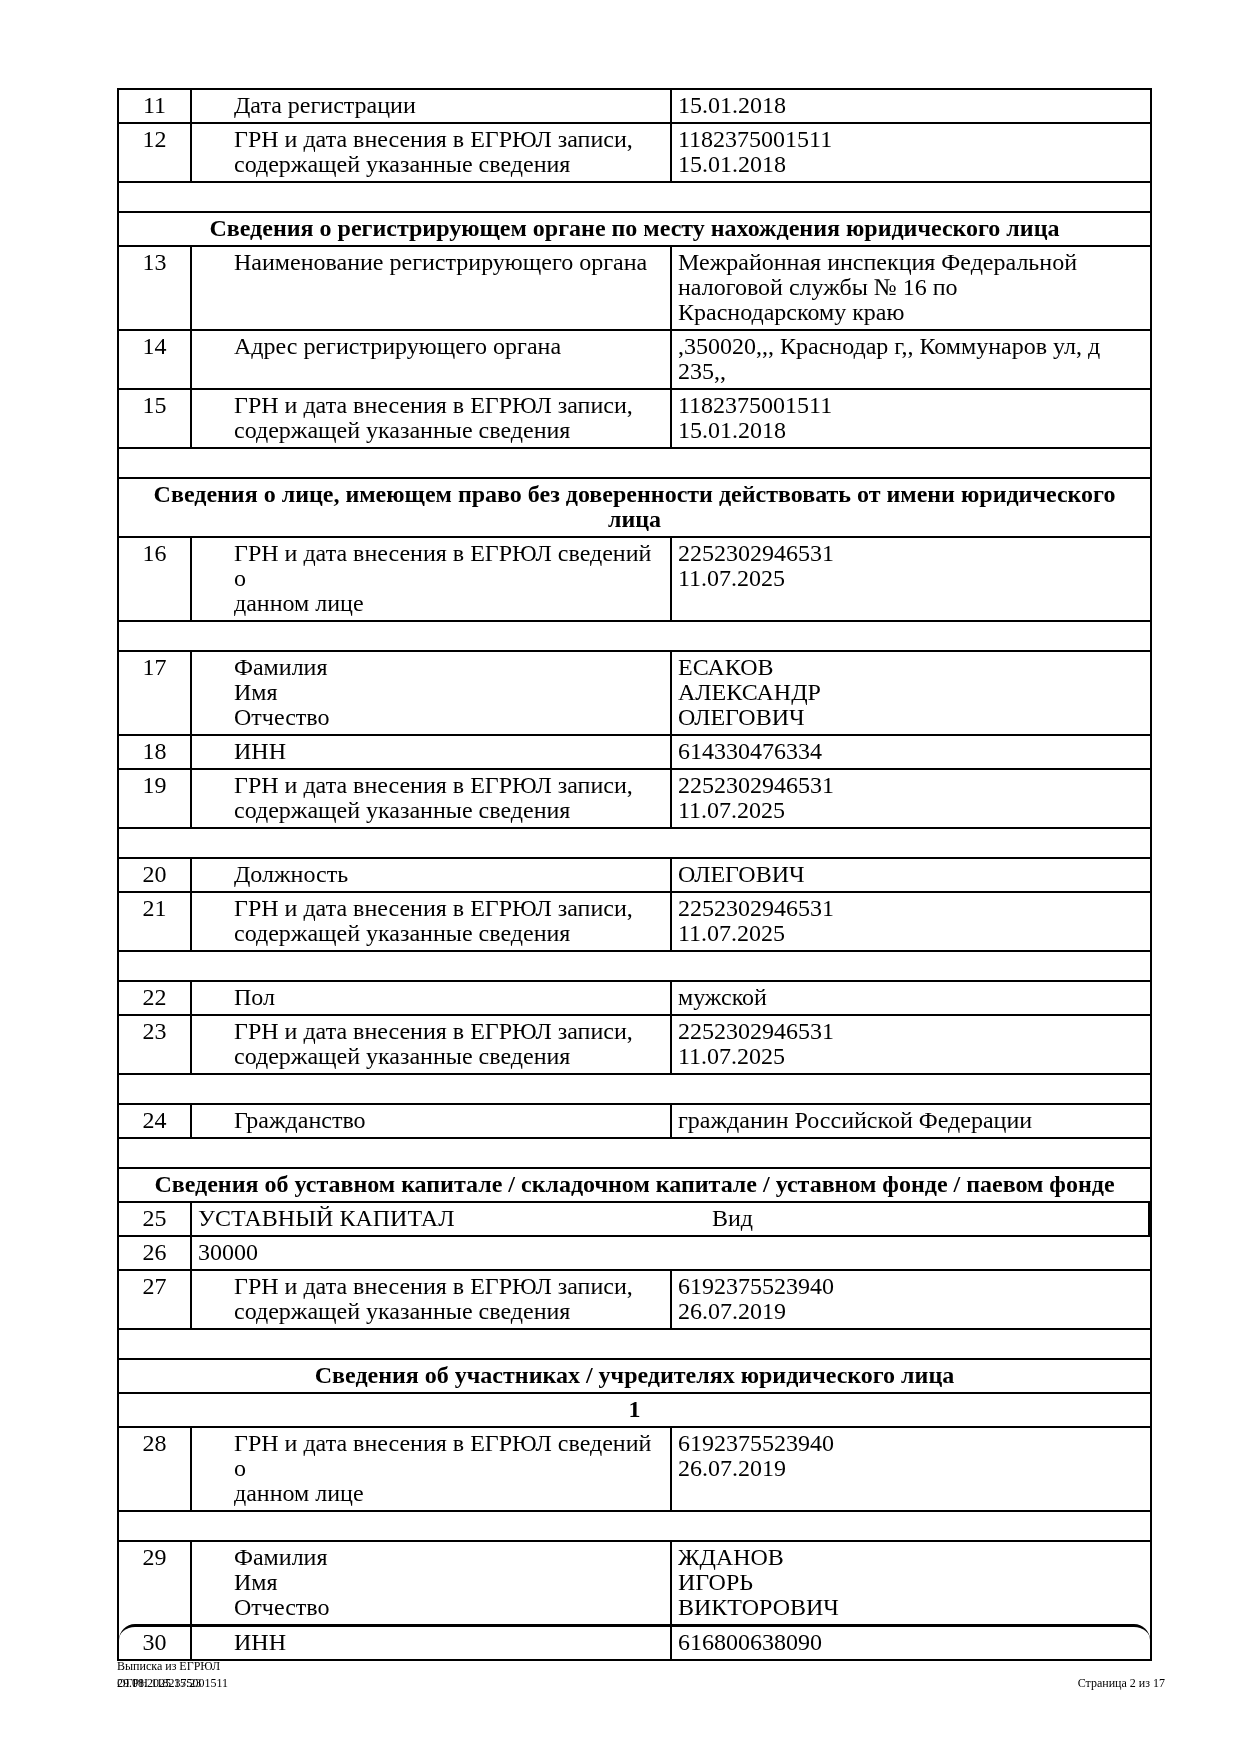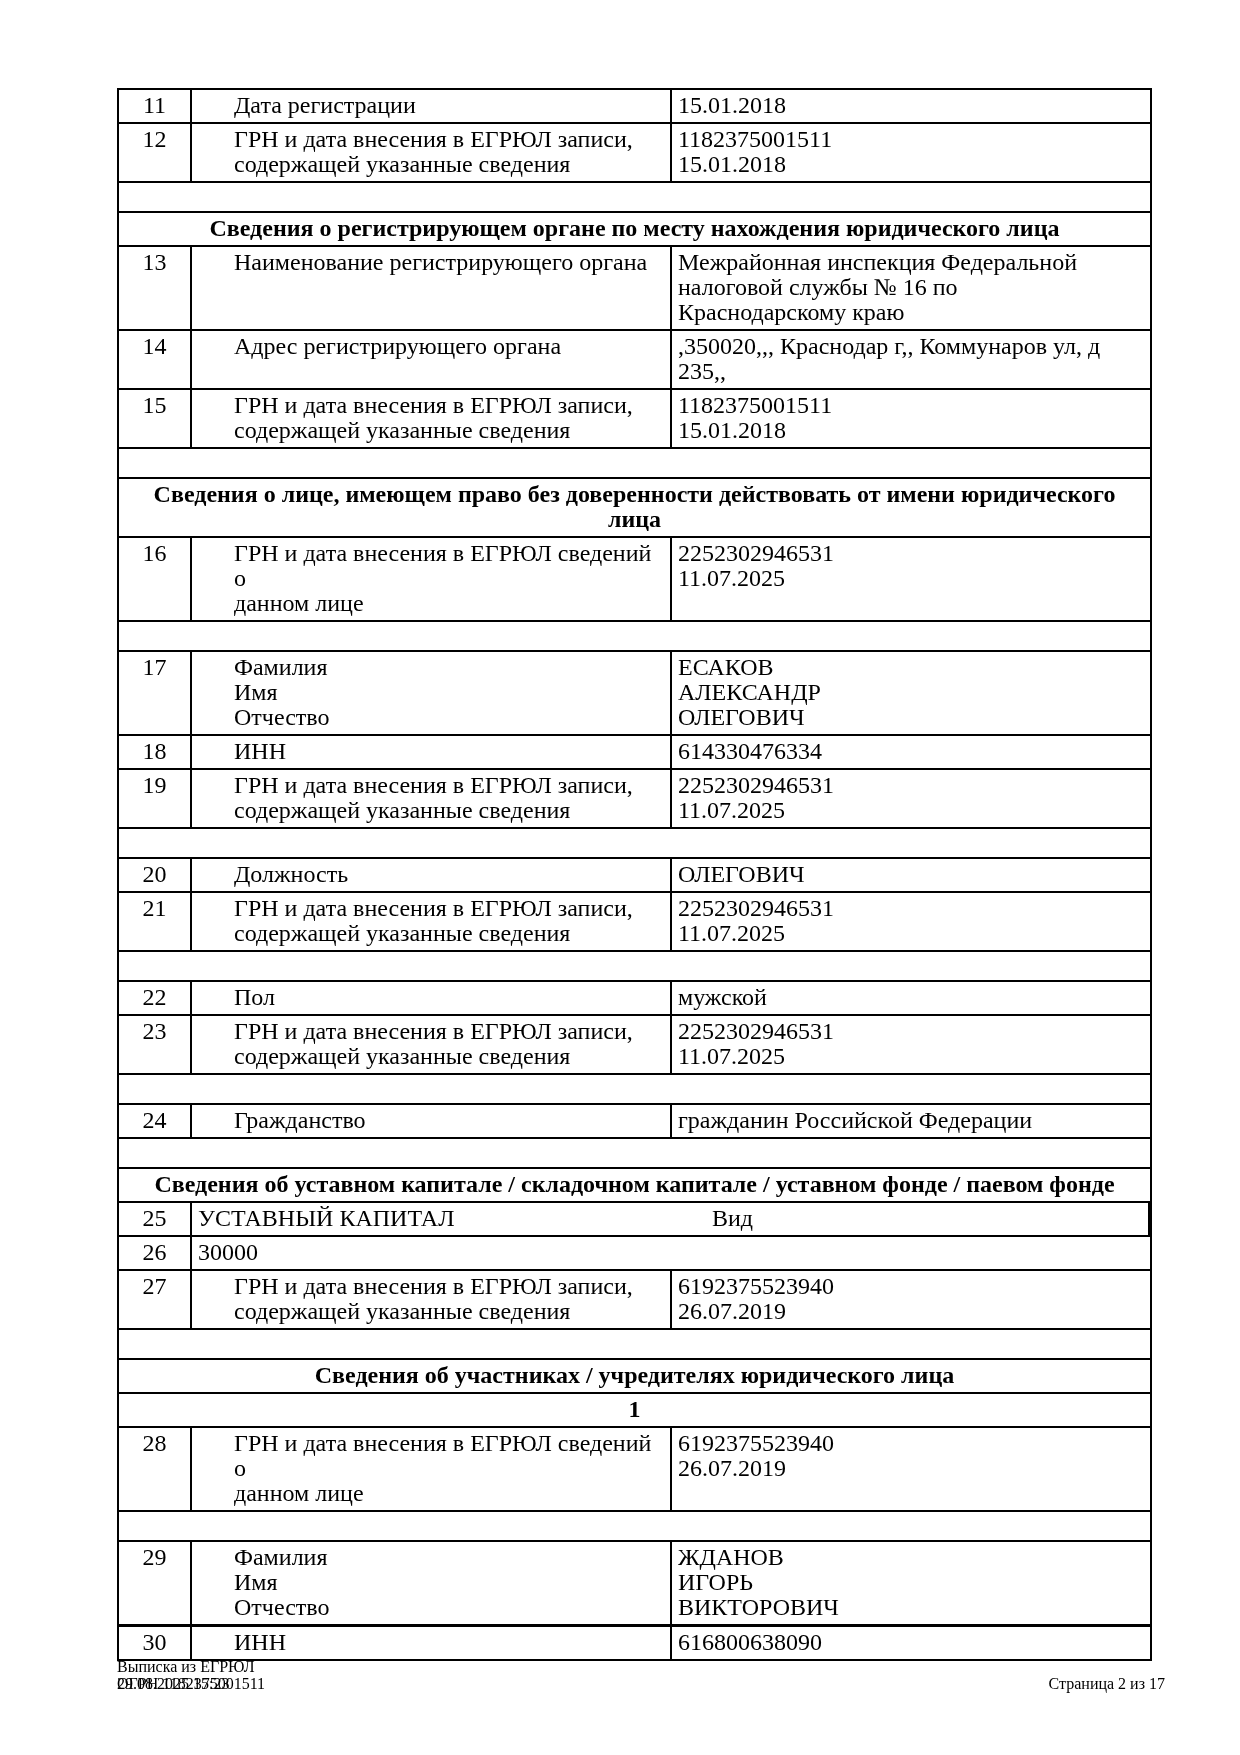--- a/index.html
+++ b/index.html
@@ -8,39 +8,39 @@
   .page {
     position: relative; width: 1240px; height: 1755px; background: #ffffff;
     font-family: "Liberation Serif", "DejaVu Serif", serif; color: #000;
   }
   .tbl {
     position: absolute; left: 117px; top: 88px; width: 1035px;
     border: 2px solid #000;
   }
   .row { display: flex; border-top: 2px solid #000; }
   .row:first-child { border-top: none; }
-  .row.thick-top { border-top: 3px solid #000; }
+  .row.thick-top { border-top: 3px solid #000; border-radius: 16px; }
   .c {
     font-size: 24px; line-height: 25px;
     padding: 3px 6px 4px 6px; white-space: pre-line;
   }
   .num {
     flex: none; width: 73px; border-right: 2px solid #000;
     text-align: center; padding-left: 2px; padding-right: 2px;
   }
   .name { flex: none; width: 480px; border-right: 2px solid #000; padding-left: 42px; }
   .val { flex: 1; }
   .spacer { height: 30px; }
   .section, .subheader {
     display: block; width: 100%; font-weight: bold; text-align: center;
     font-size: 24px; line-height: 25px; padding: 3px 8px 4px 8px; white-space: pre-line; border-radius: 11px;
   }
   .footer {
     position: absolute; left: 117px; top: 1658px; width: 1048px;
-    font-size: 16px; line-height: 17px;
+    font-size: 12px; line-height: 17px;
   }
   .footer .line2 { position: relative; width: 100%; }
   .f-center { position: absolute; left: 0; right: 0; }
   .f-right { position: absolute; right: 0; top: 0; }
 </style>
 </head>
 <body>
 
 <div class="page">
 

